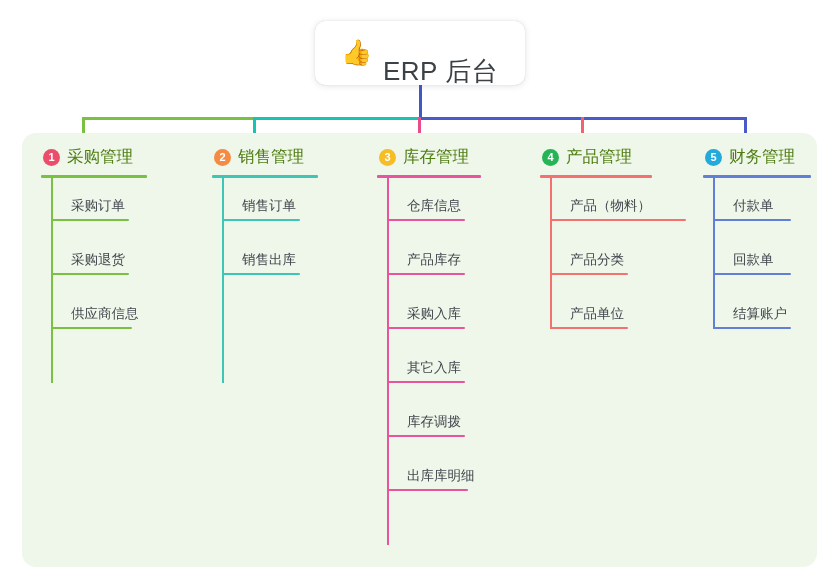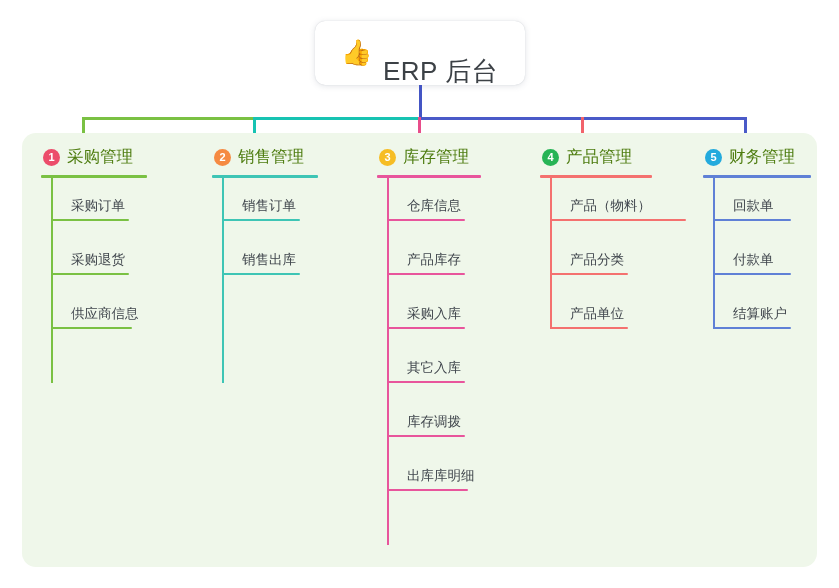--- a/index.html
+++ b/index.html
@@ -250,26 +250,26 @@
     </div>
     <div class="column" style="left: 703px;">
       <div class="col-header">
         <span class="badge" style="background: rgb(35, 170, 221);">5</span>
         <span class="col-title">财务管理</span>
       </div>
       <div class="header-rule" style="background: rgb(95, 128, 214); width: 108px;"></div>
       <div class="items">
         <div class="trunk" style="background: rgb(95, 128, 214); height: 151px;"></div>
         <div class="item">
+          <span class="item-label">付款单</span>
+          <div class="item-rule" style="background: rgb(95, 128, 214); width: 78px;"></div>
+        </div>
+        <div class="item">
           <span class="item-label">回款单</span>
           <div class="item-rule" style="background: rgb(95, 128, 214); width: 78px;"></div>
         </div>
         <div class="item">
-          <span class="item-label">付款单</span>
-          <div class="item-rule" style="background: rgb(95, 128, 214); width: 78px;"></div>
-        </div>
-        <div class="item">
           <span class="item-label">结算账户</span>
           <div class="item-rule" style="background: rgb(95, 128, 214); width: 78px;"></div>
         </div>
       </div>
     </div>
   </div>
 
 </body></html>

